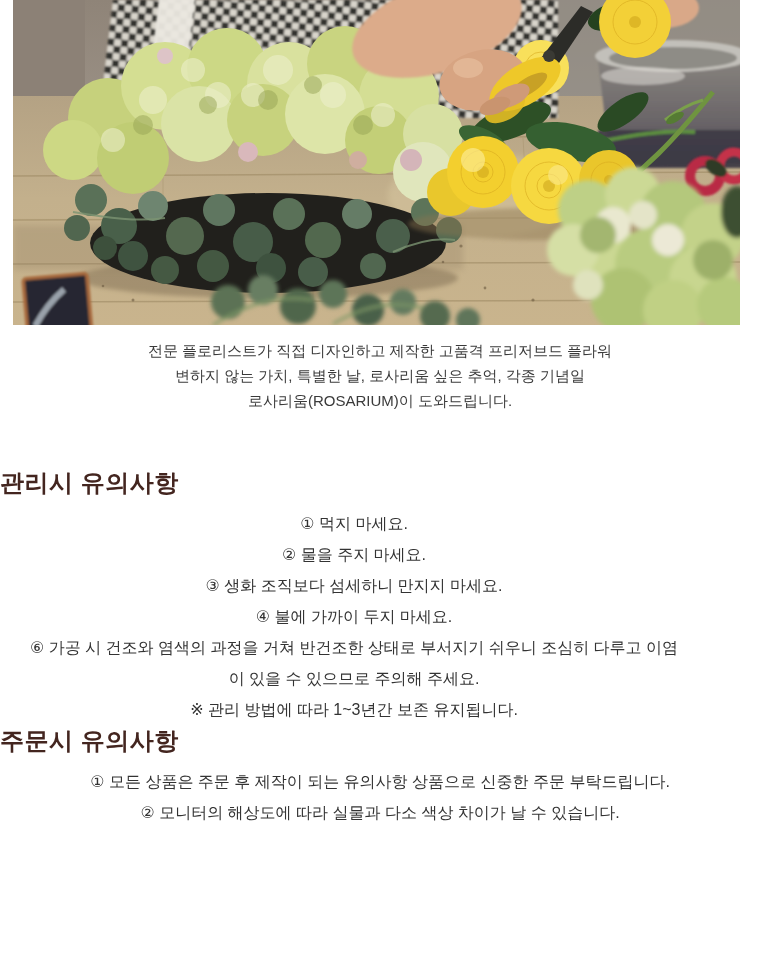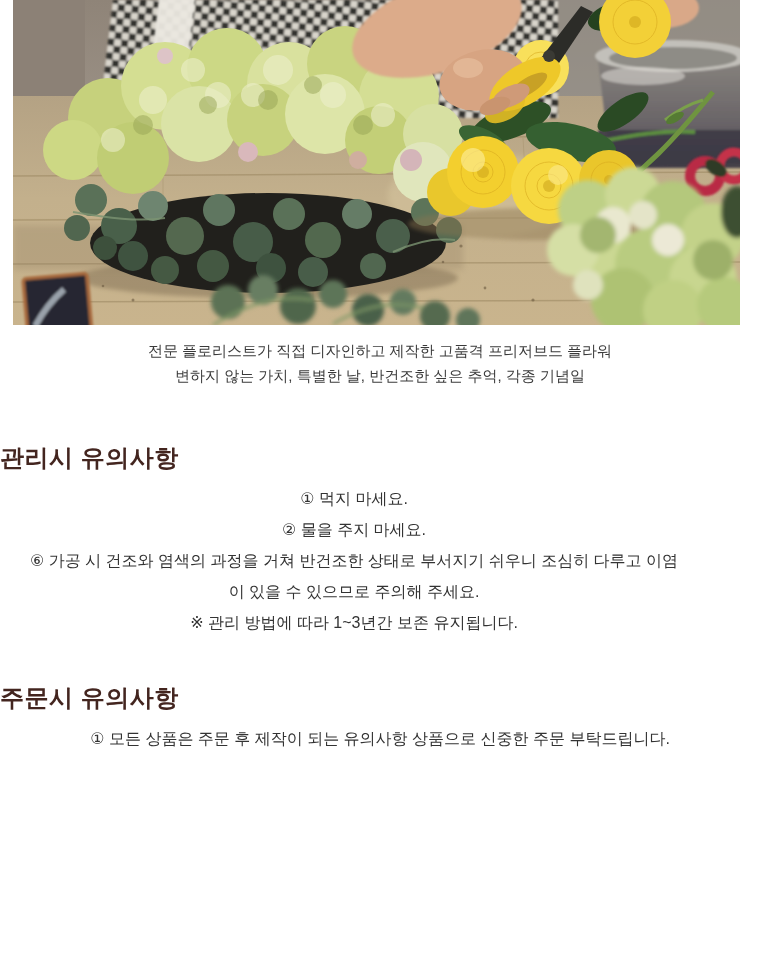--- a/index.html
+++ b/index.html
@@ -23,21 +23,21 @@
     color:#3a3a3a;
   }
   .intro p{margin:0;}
   .section-title{
     margin:0;
     font-size:24px;font-weight:bold;
     color:var(--heading,#43251f);
     letter-spacing:0.5px;
   }
   .section-title.care{margin-top:54px;}
-  .section-title.order{margin-top:44px;}
+  .section-title.order{}
   .notice-list{
     list-style:none;margin:9px auto 0;padding:0;
     text-align:center;
     font-size:16px;line-height:31px;
     color:#333333;
   }
   .notice-list.care{max-width:660px;margin-left:24px;}
   .notice-list.order{max-width:710px;}
   .notice-list li{margin:0;}
 </style>
@@ -290,29 +290,33 @@
         <circle cx="422" cy="316" r="15" fill="#556b50"></circle>
           <circle cx="455" cy="320" r="12" fill="#5e755a"></circle>
         <path d="M200,325 C240,300 270,295 300,300" stroke="#7d9766" stroke-width="2.5" fill="none"></path>
         <path d="M320,324 C350,306 380,300 410,308" stroke="#7d9766" stroke-width="2.5" fill="none"></path>
       </g>
     </svg>
   </div>
 
   <div class="intro">
     <p>전문 플로리스트가 직접 디자인하고 제작한 고품격 프리저브드 플라워</p>
-    <p>변하지 않는 가치, 특별한 날, 반건조한 싶은 추억, 각종 기념일</p>
+    <p>변하지 않는 가치, 특별한 날, 로사리움 싶은 추억, 각종 기념일</p>
+    <p>로사리움(ROSARIUM)이 도와드립니다.</p>
   </div>
 
   <h2 class="section-title care">관리시 유의사항</h2>
   <ul class="notice-list care">
     <li>① 먹지 마세요.</li>
     <li>② 물을 주지 마세요.</li>
+    <li>③ 생화 조직보다 섬세하니 만지지 마세요.</li>
+    <li>④ 불에 가까이 두지 마세요.</li>
     <li>⑥ 가공 시 건조와 염색의 과정을 거쳐 반건조한 상태로 부서지기 쉬우니 조심히 다루고 이염이 있을 수 있으므로 주의해 주세요.</li>
     <li>※ 관리 방법에 따라 1~3년간 보존 유지됩니다.</li>
   </ul>
 
   <h2 class="section-title order">주문시 유의사항</h2>
   <ul class="notice-list order">
     <li>① 모든 상품은 주문 후 제작이 되는 유의사항 상품으로 신중한 주문 부탁드립니다.</li>
+    <li>② 모니터의 해상도에 따라 실물과 다소 색상 차이가 날 수 있습니다.</li>
   </ul>
 
 </div>
 
 </body></html>

